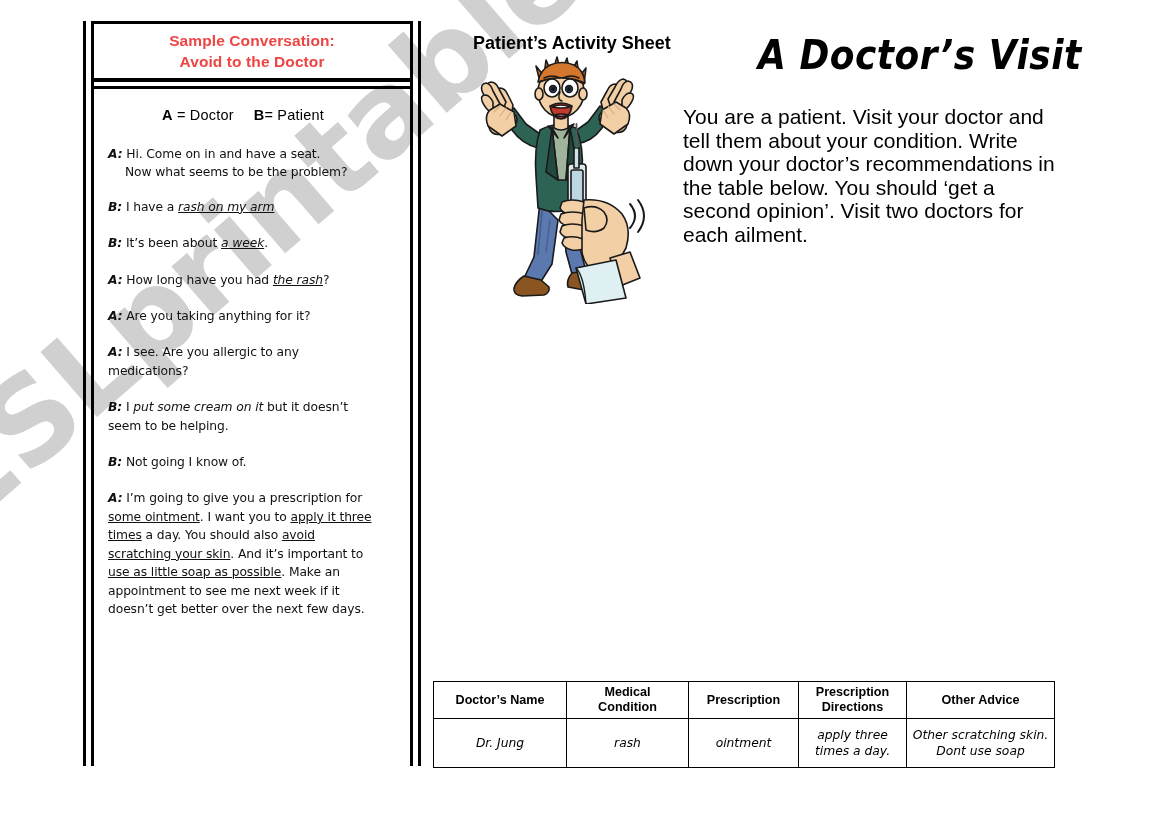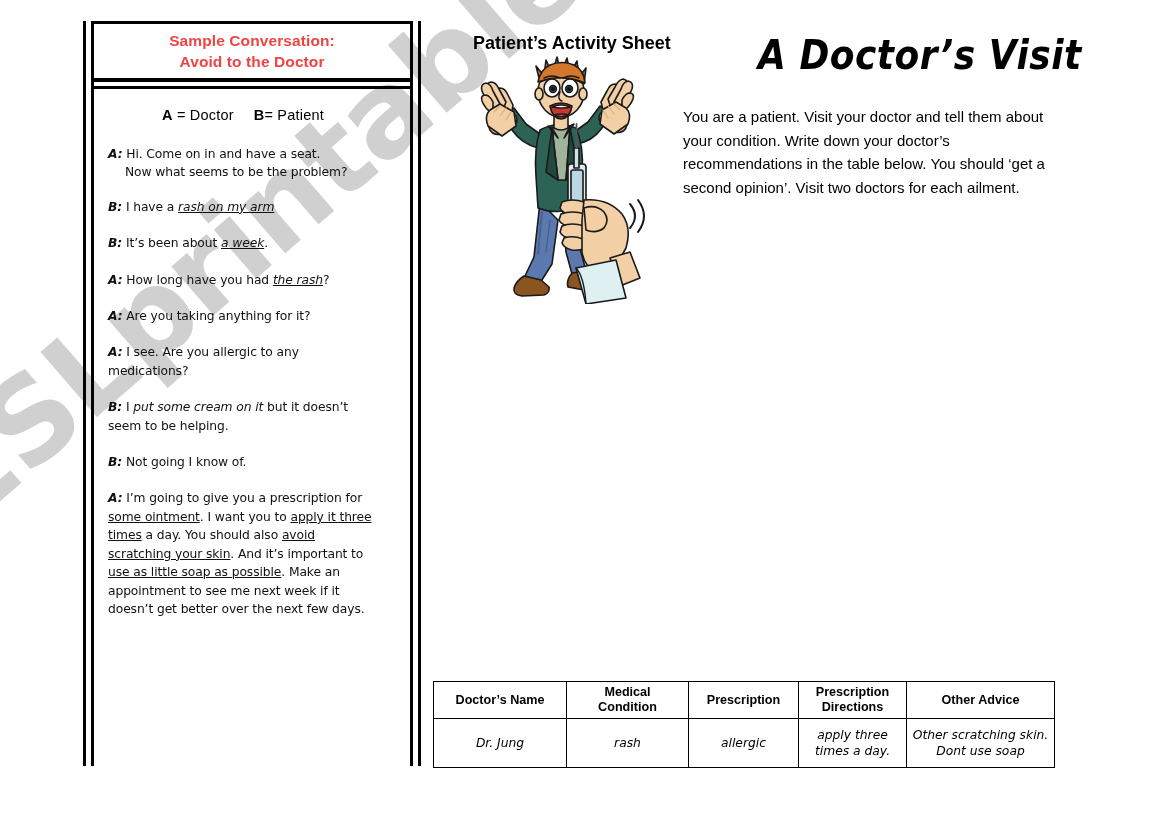--- a/index.html
+++ b/index.html
@@ -149,21 +149,21 @@
     z-index: 12;
     white-space: nowrap;
   }
 
   #instructions {
     position: absolute;
     left: 683px;
     top: 105px;
     width: 380px;
     font-family: "Liberation Sans", sans-serif;
-    font-size: 15px;
+    font-size: 21px;
     line-height: 23.5px;
     z-index: 12;
   }
 
   
   #clipart {
     position: absolute;
     left: 480px;
     top: 52px;
     width: 172px;
@@ -389,20 +389,20 @@
       <th>Prescription</th>
       <th style="white-space:pre-line">Prescription
 Directions</th>
       <th>Other Advice</th>
     </tr>
   </thead>
   <tbody>
     <tr>
       <td>Dr. Jung</td>
       <td>rash</td>
-      <td>allergic</td>
+      <td>ointment</td>
       <td style="white-space:pre-line">apply three
 times a day.</td>
       <td style="white-space:pre-line">Other scratching skin.
 Dont use soap</td>
     </tr>
   </tbody>
 </table>
 
 </body></html>

